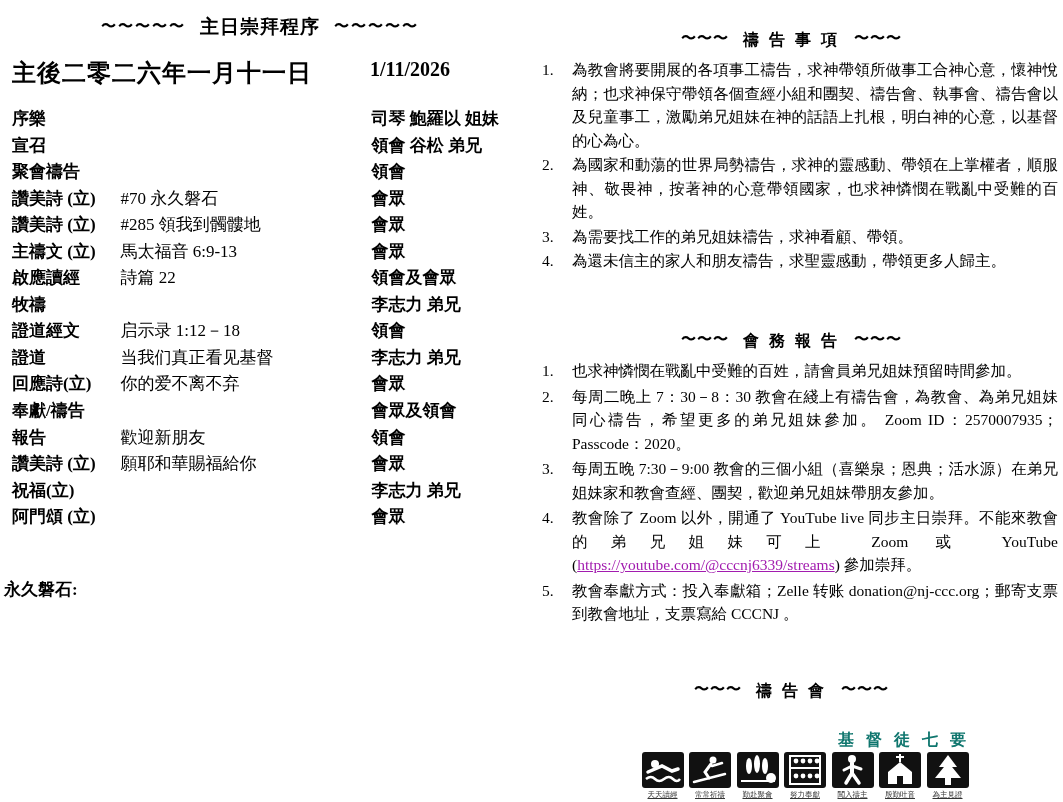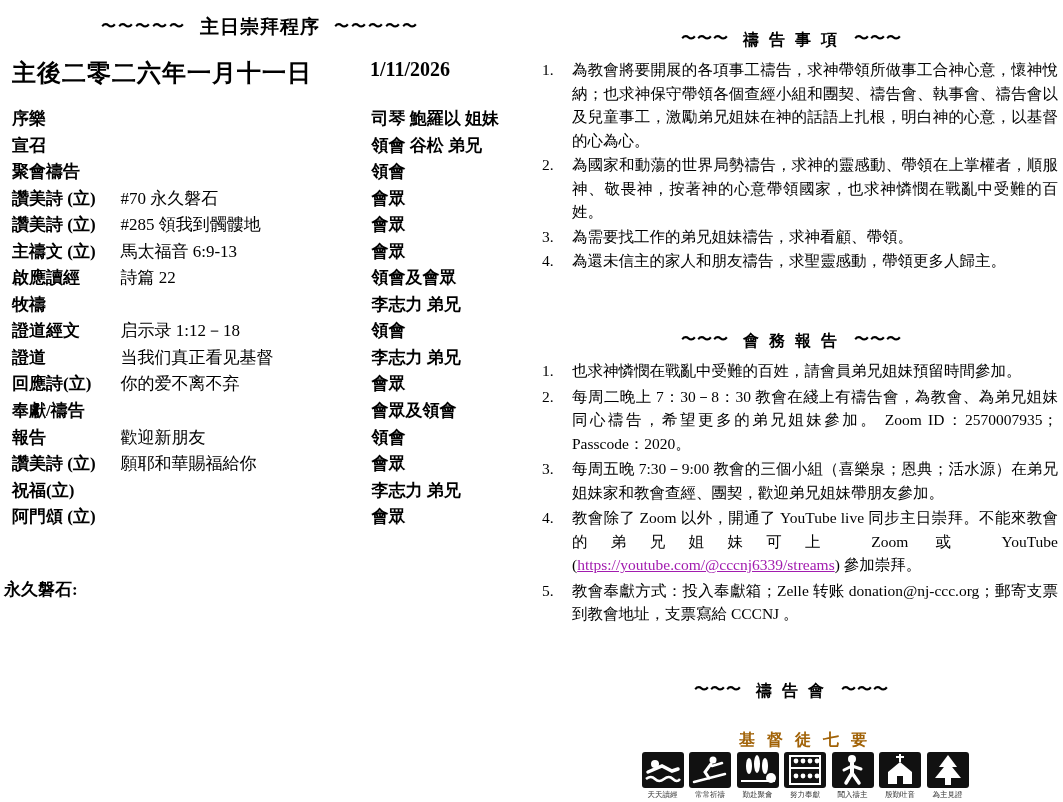--- a/index.html
+++ b/index.html
@@ -148,25 +148,25 @@
     left: 640px;
     top: 730px;
     width: 330px;
     height: 72px;
   }
   .fg-title {
     position: absolute;
     top: 0px;
     left: 0;
     width: 330px;
-    text-align: center;
+    text-align: right;
     font-size: 16px;
     font-weight: bold;
     letter-spacing: 4px;
-    color: #a16207;
+    color: #0f766e;
   }
   .fg-icons {
     position: absolute;
     top: 22px;
     left: 0;
     width: 330px;
     display: flex;
     justify-content: space-between;
   }
   .fg-cell {
@@ -182,20 +182,21 @@
     position: relative;
     overflow: hidden;
   }
   .fg-badge svg { display: block; }
   .fg-cap {
     font-size: 7.5px;
     color: #333333;
     margin-top: 2px;
     letter-spacing: 0px;
     white-space: nowrap;
+    text-decoration: underline;
   }
 </style>
 </head>
 <body>
 
 <div class="page">
 
   <div class="left-col">
 
     <div class="header-line">

